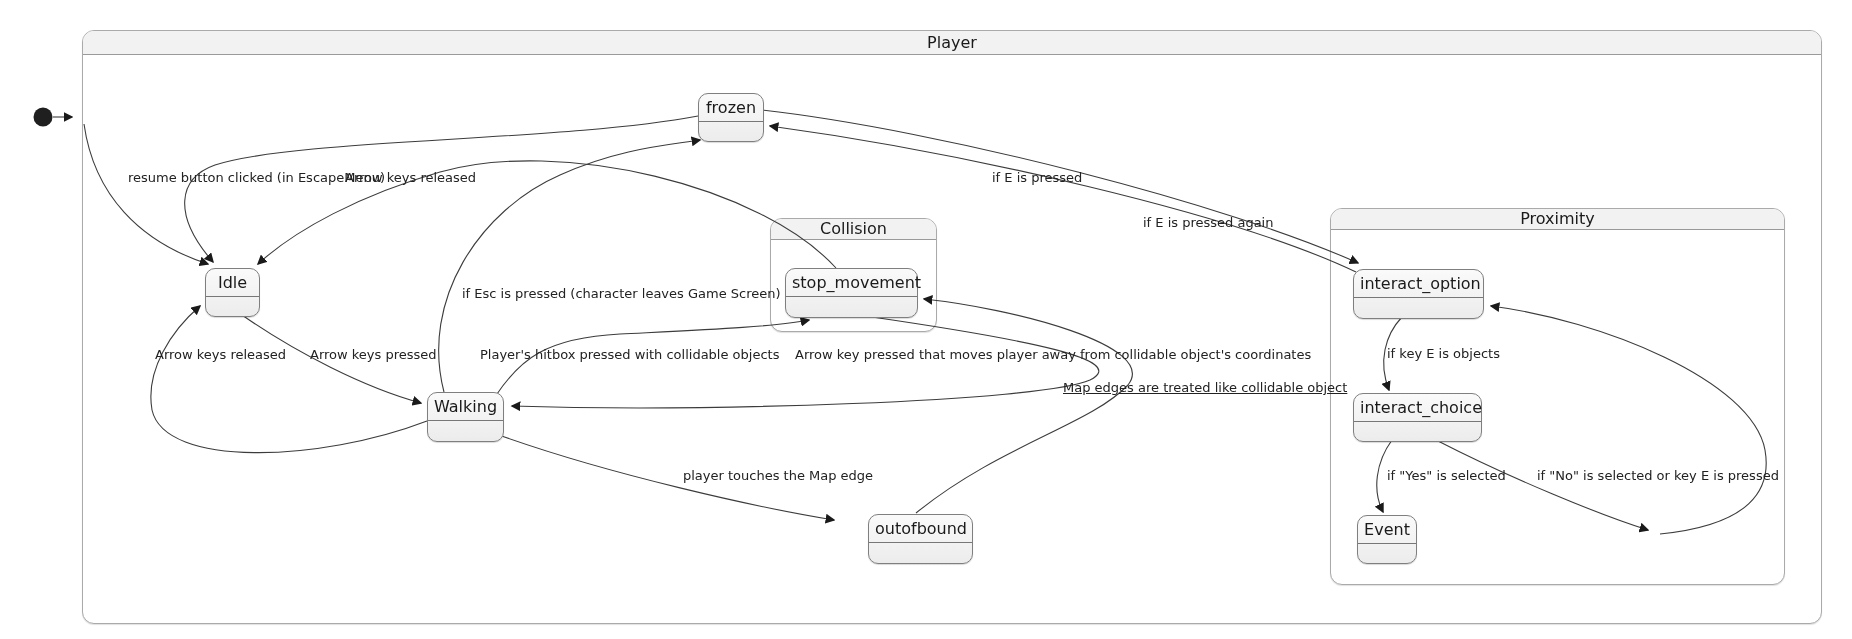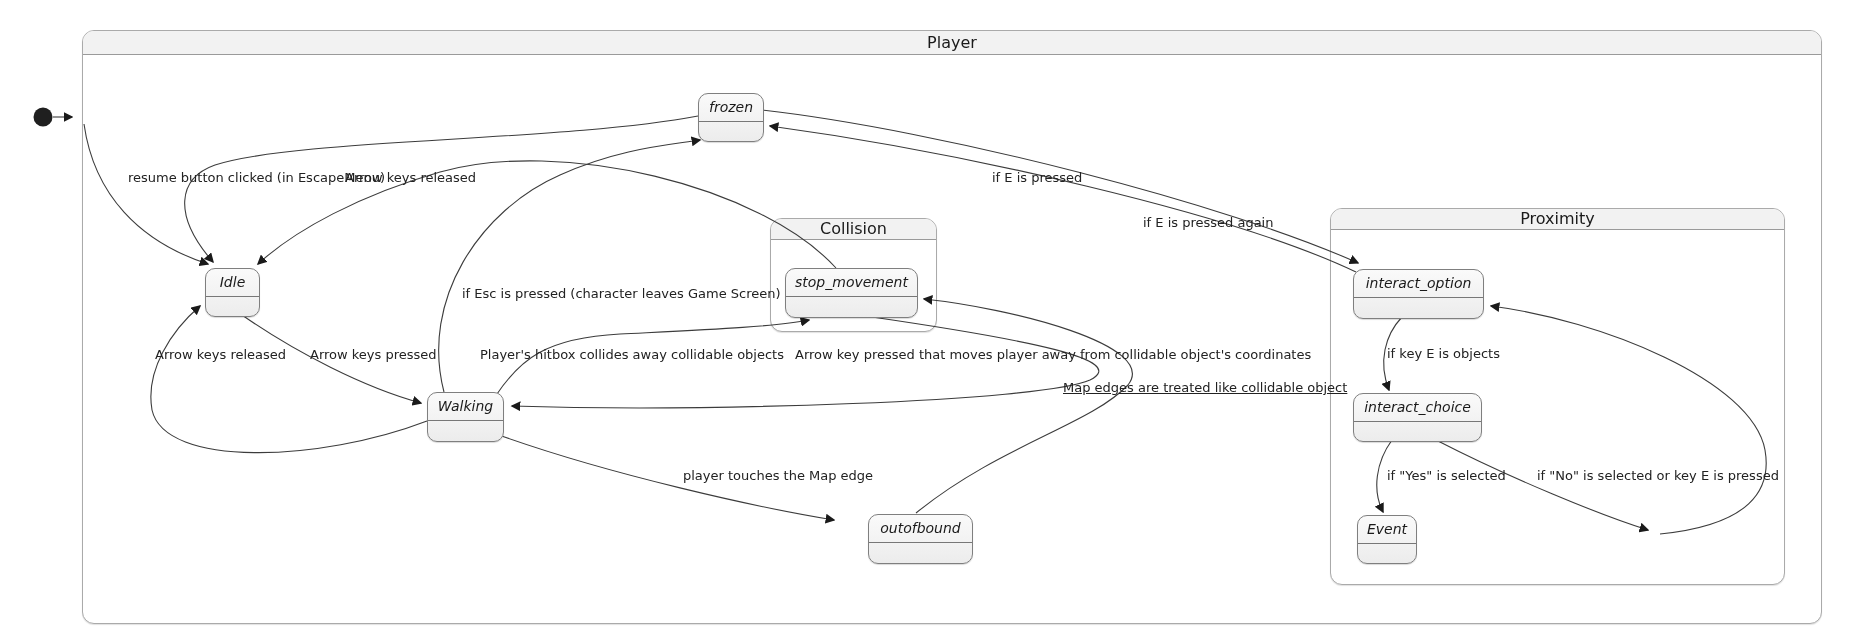--- a/index.html
+++ b/index.html
@@ -8,22 +8,22 @@
 
   
   .composite{position:absolute;border:1px solid #aaaaaa;border-radius:12px;background:#ffffff;box-shadow:0 1px 1px rgba(0,0,0,0.12);}
   .composite-header{height:23px;line-height:23px;text-align:center;font-size:16px;
     background:#f2f2f2;border-bottom:1px solid #9a9a9a;border-radius:11px 11px 0 0;}
   .composite-inner-header{height:20px;line-height:20px;}
 
   
   .state{position:absolute;border:1px solid #7f7f7f;border-radius:10px;
     background:linear-gradient(#fafafa,#ececec);box-shadow:0 1px 1px rgba(0,0,0,0.15);}
-  .state-title{height:27px;line-height:27px;text-align:center;font-size:14px;
-    border-bottom:1px solid #777777;white-space:nowrap;padding:0 6px;font-style:italic;}
+  .state-title{height:27px;line-height:27px;text-align:center;font-size:16px;
+    border-bottom:1px solid #777777;white-space:nowrap;padding:0 6px;}
   .state-body{height:18px;}
 
   
   .edge-label{position:absolute;font-size:13px;white-space:nowrap;color:#222222;}
 
   svg{position:absolute;left:0;top:0;}
   path.edge{fill:none;stroke:#3c3c3c;stroke-width:1.1px;}
 </style>
 </head>
 <body>
@@ -125,21 +125,21 @@
     <div class="state-body"></div>
   </div>
 
   <div class="edge-label" style="left:128px;top:170px;">resume button clicked (in EscapeMenu)</div>
   <div class="edge-label" style="left:345px;top:170px;">Arrow keys released</div>
   <div class="edge-label" style="left:992px;top:170px;">if E is pressed</div>
   <div class="edge-label" style="left:1143px;top:170px;margin-top:45px;">if E is pressed again</div>
   <div class="edge-label" style="left:462px;top:286px;">if Esc is pressed (character leaves Game Screen)</div>
   <div class="edge-label" style="left:155px;top:347px;">Arrow keys released</div>
   <div class="edge-label" style="left:310px;top:347px;">Arrow keys pressed</div>
-  <div class="edge-label" style="left:480px;top:347px;">Player's hitbox collides away collidable objects</div>
+  <div class="edge-label" style="left:480px;top:347px;">Player's hitbox pressed with collidable objects</div>
   <div class="edge-label" style="left:795px;top:347px;">Arrow key pressed that moves player away from collidable object's coordinates</div>
   <div class="edge-label" style="left:683px;top:468px;">player touches the Map edge</div>
   <div class="edge-label" style="left:1063px;top:380px;text-decoration:underline;">Map edges are  treated like collidable object</div>
   <div class="edge-label" style="left:1387px;top:346px;">if key E is objects</div>
   <div class="edge-label" style="left:1387px;top:468px;">if "Yes" is selected</div>
   <div class="edge-label" style="left:1537px;top:468px;">if "No" is selected or key E is pressed</div>
 
 </div>
 
 </body></html>

